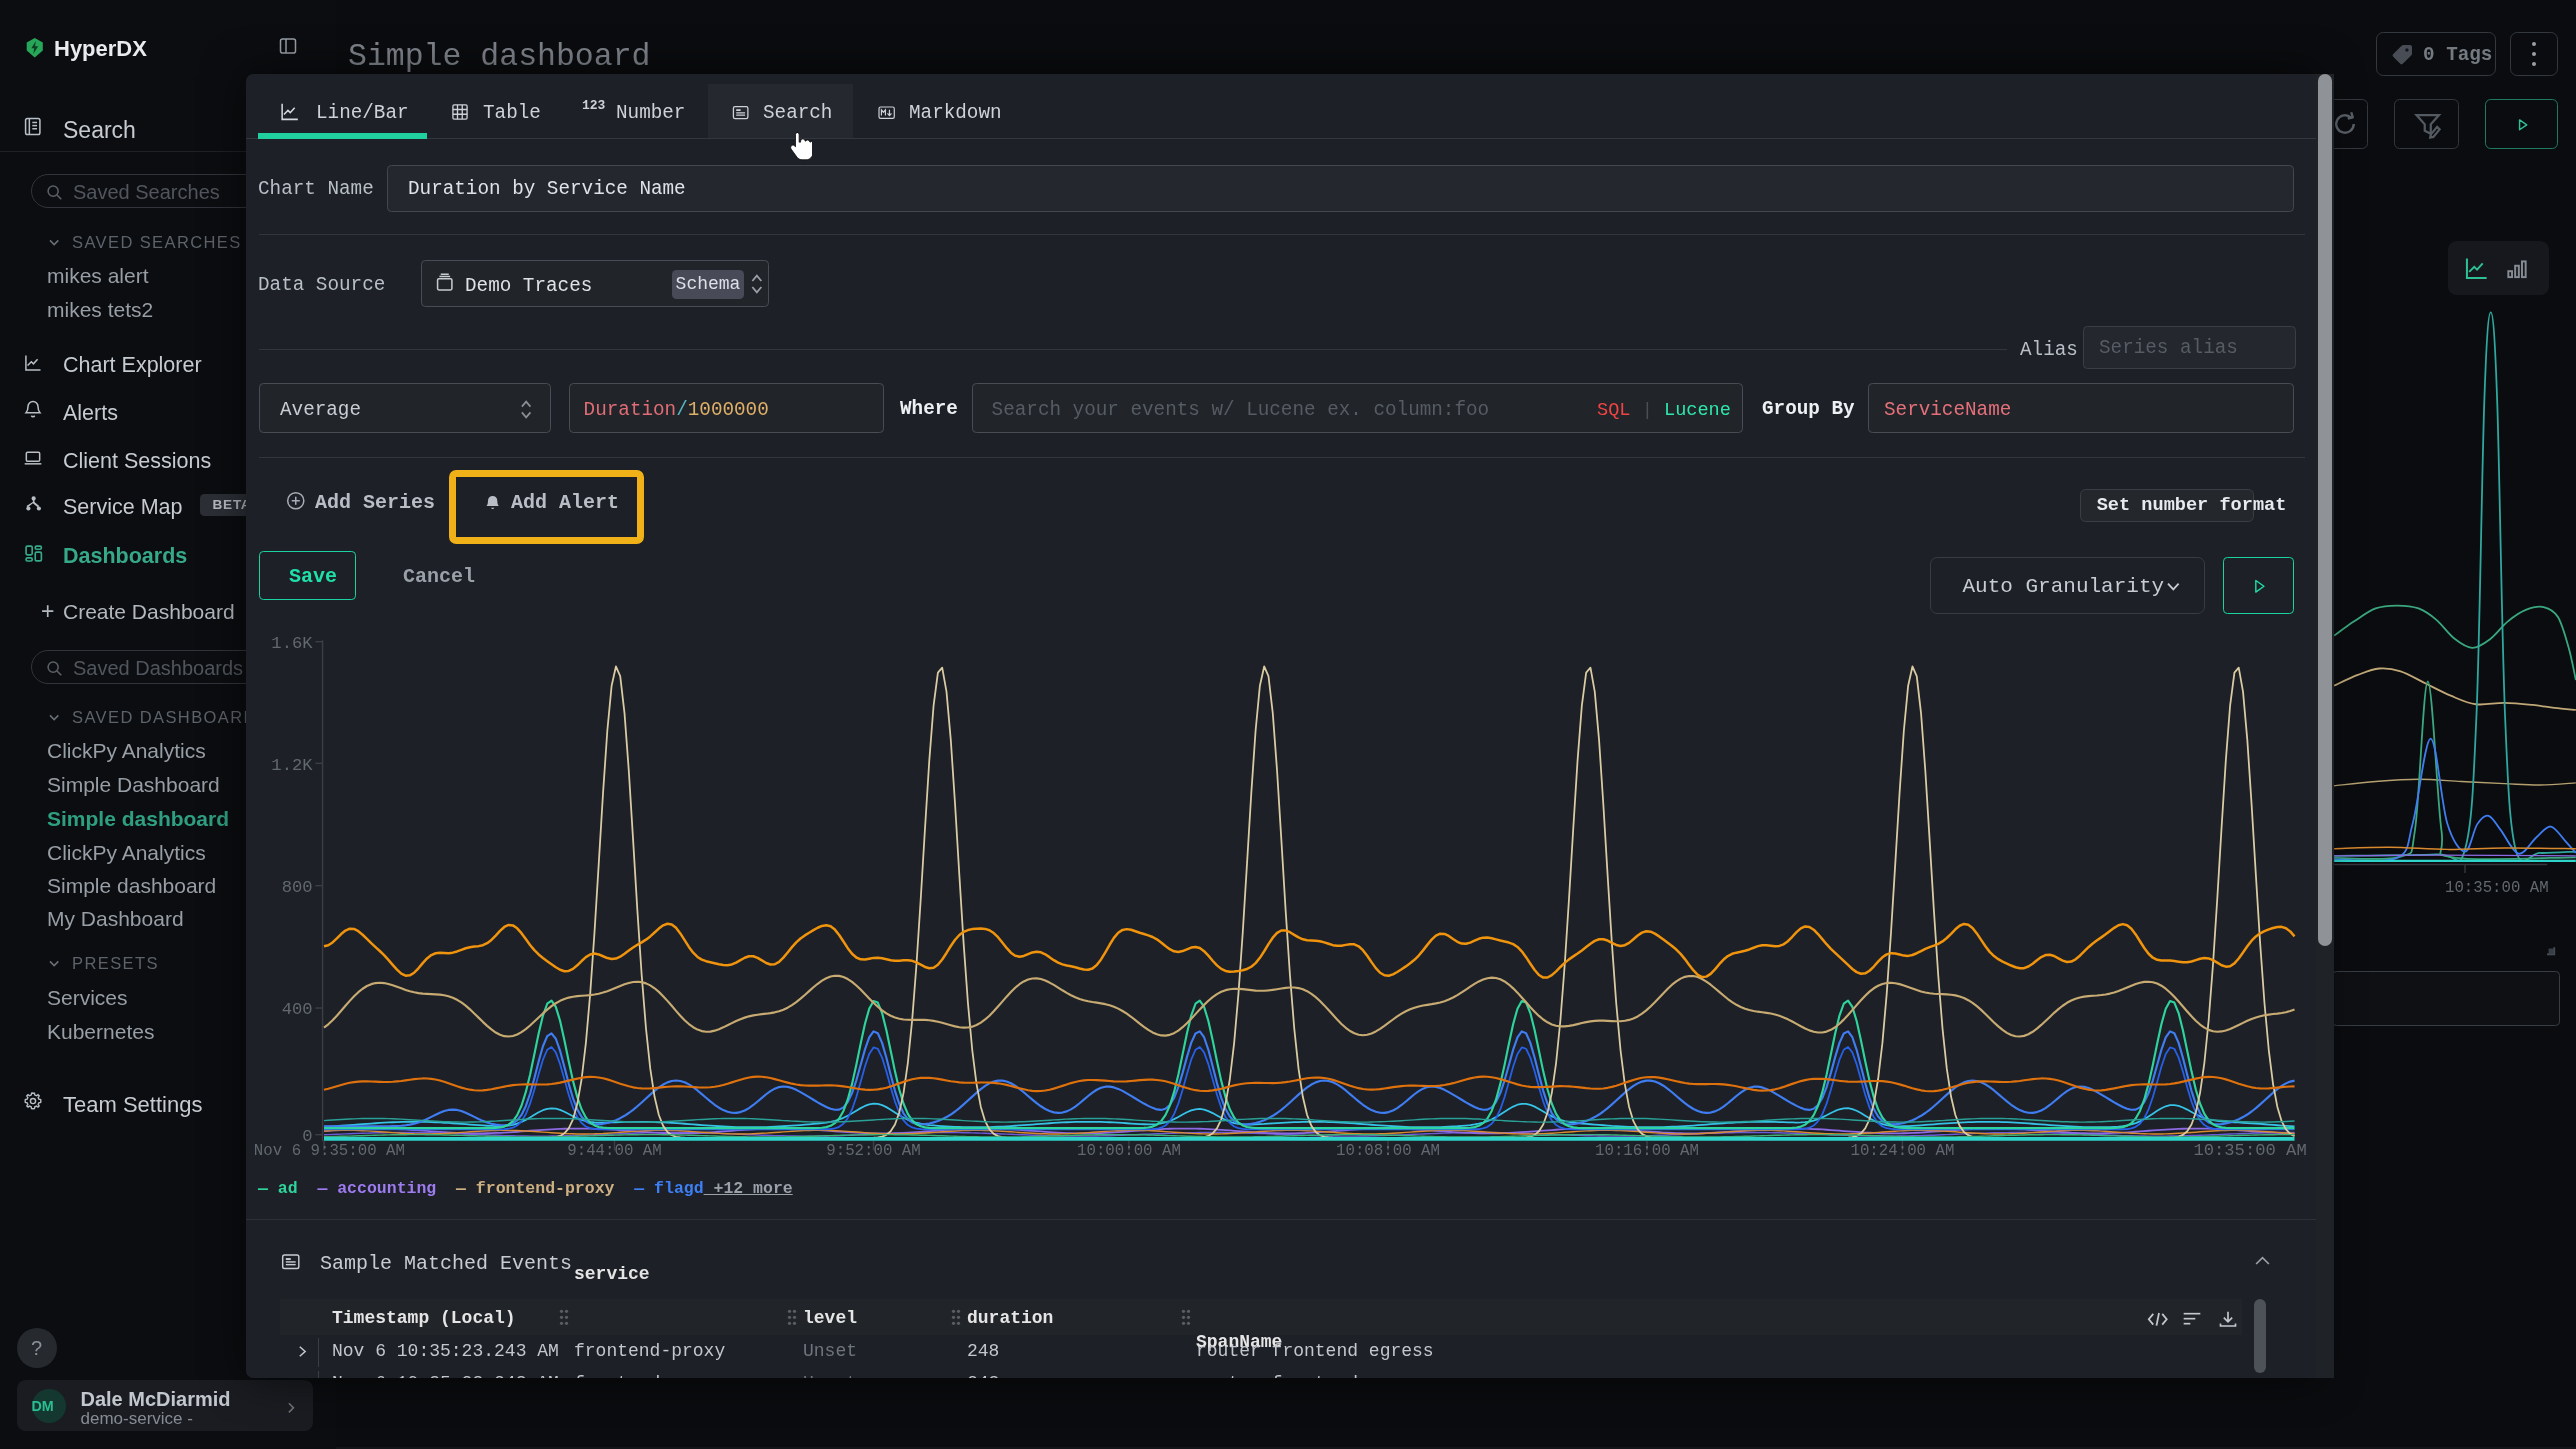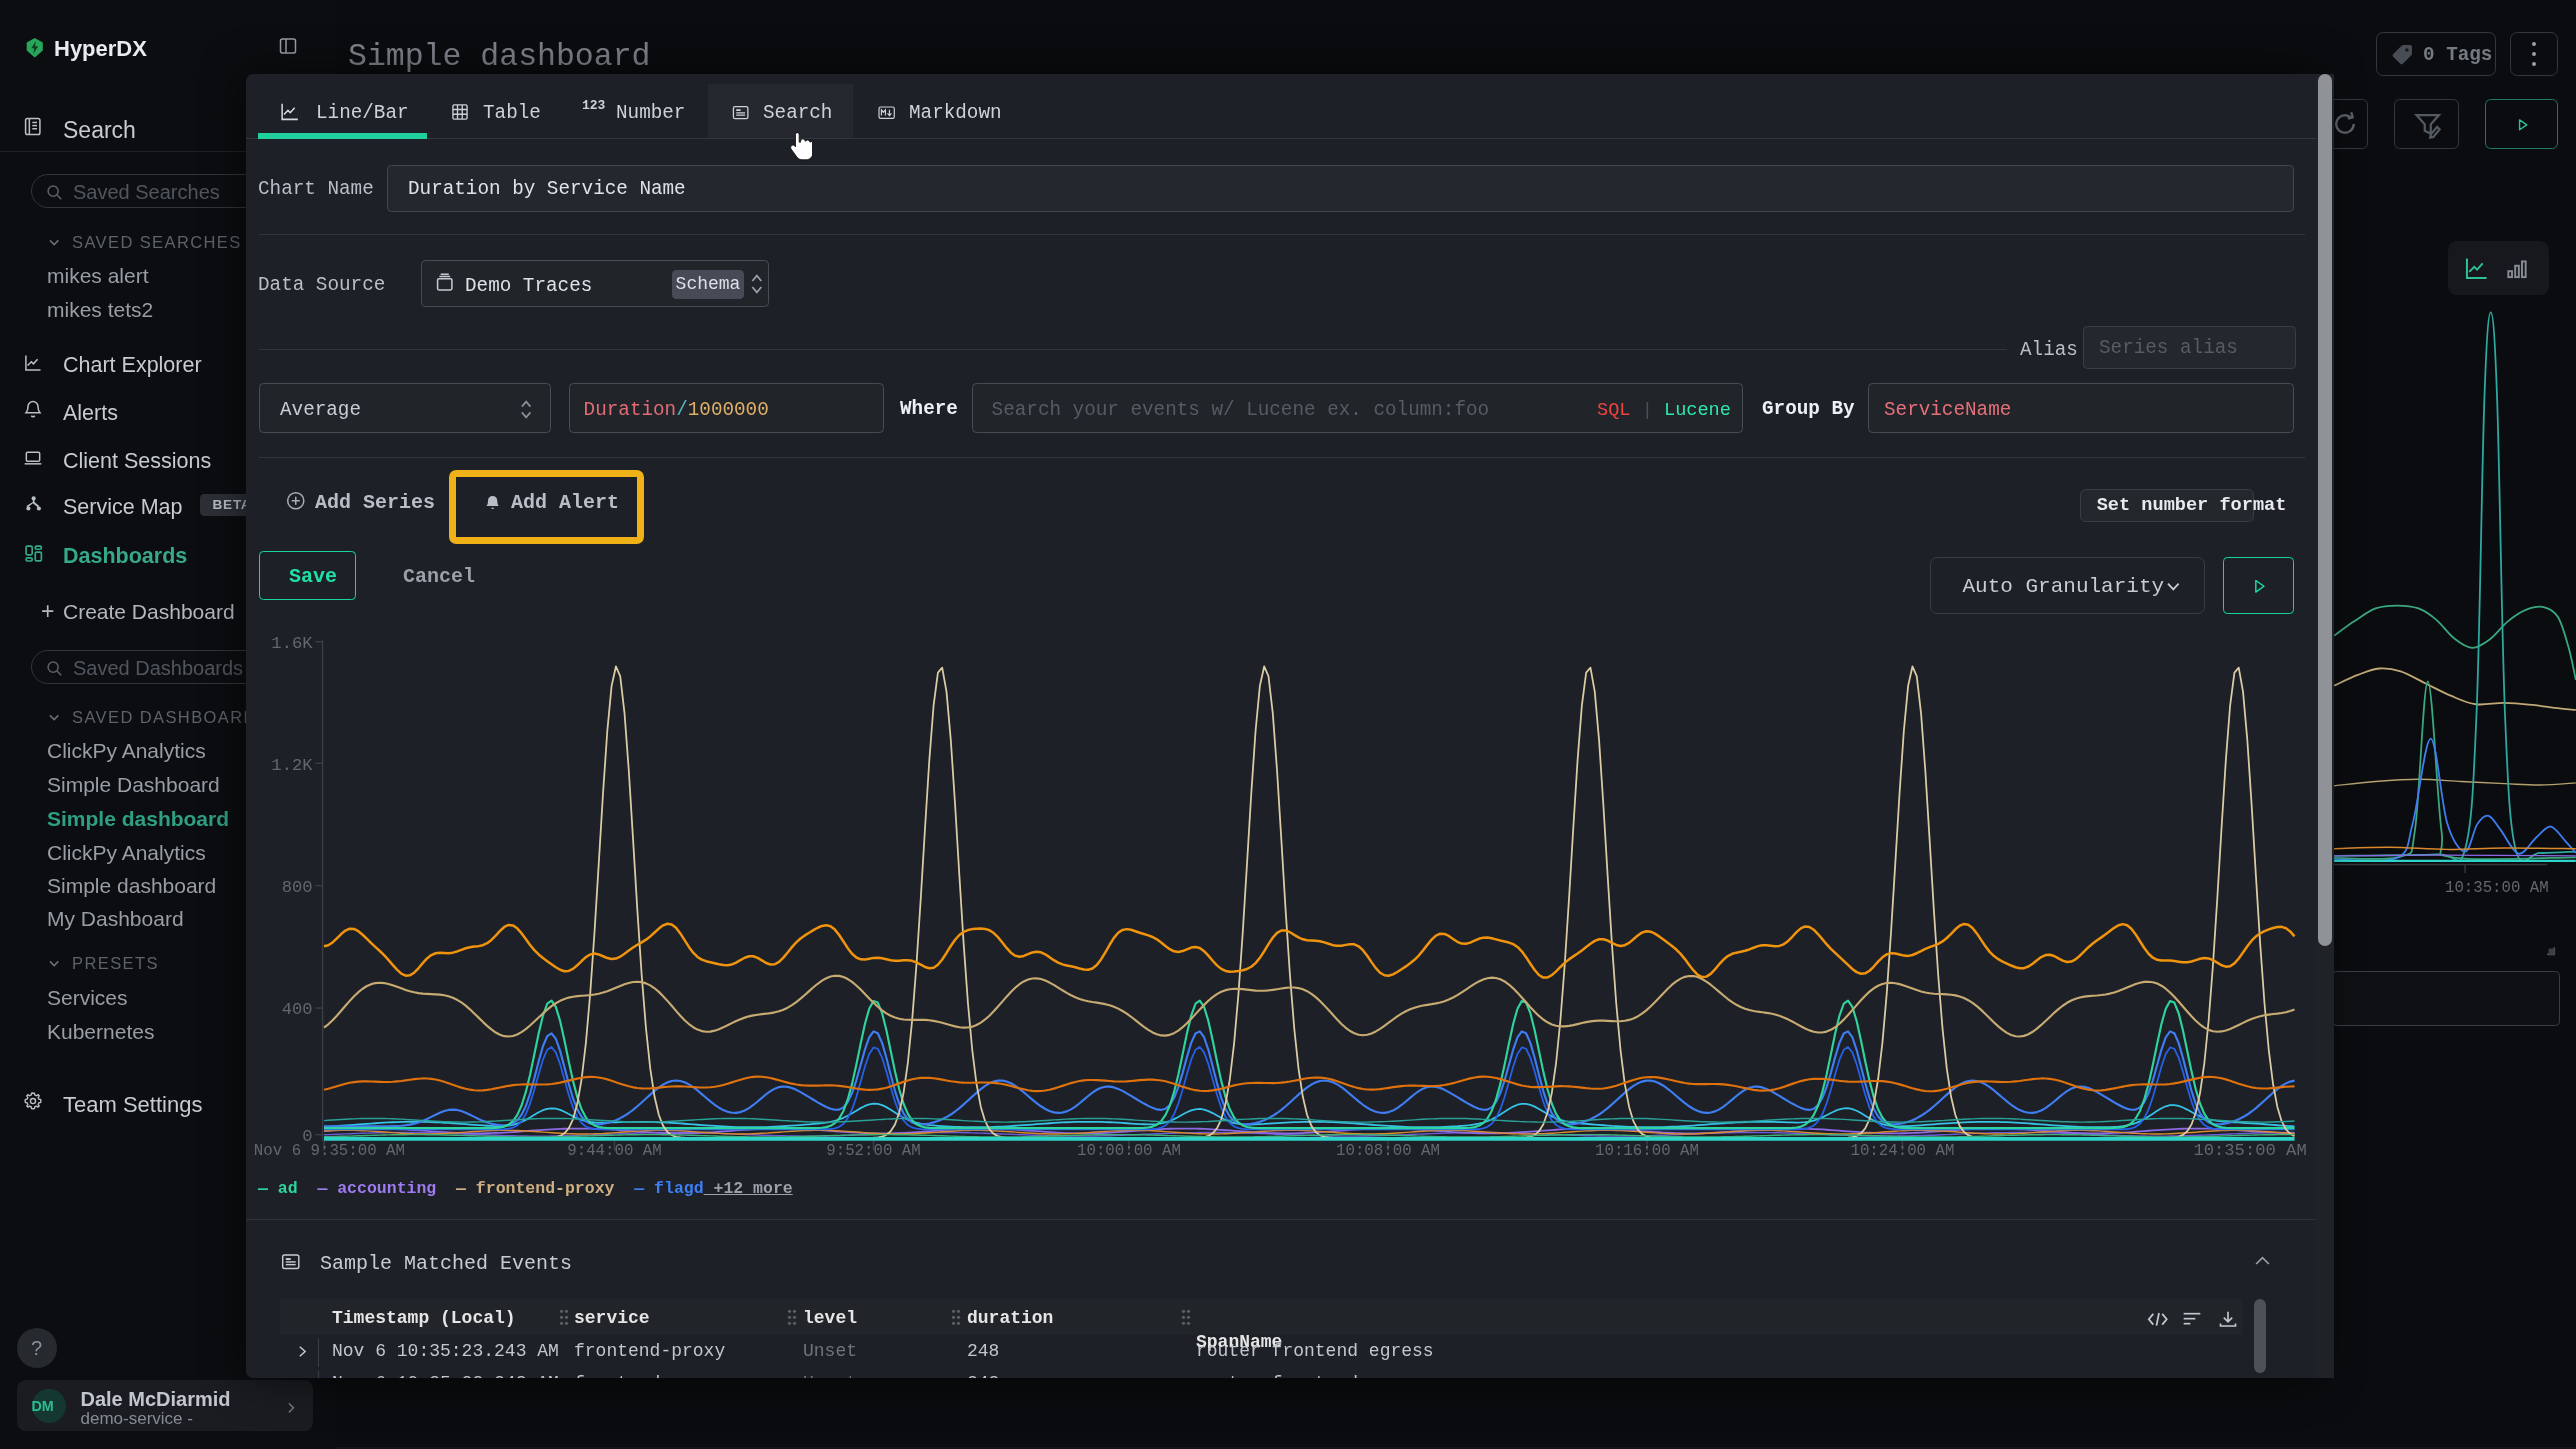--- a/index.html
+++ b/index.html
@@ -377,21 +377,21 @@
   <div class="abs" style="left:34px;top:1225px;width:1962px;height:36px;background:#212428;"></div>
   <div class="th" style="left:86px;top:1234px;">Timestamp (Local)</div>
   <svg class="dots" style="left:313px;top:1234px;" viewBox="0 0 10 18" fill="#8a9097">
         <circle cx="2.5" cy="3" r="1.6"></circle>
         <circle cx="7.5" cy="3" r="1.6"></circle>
         <circle cx="2.5" cy="9" r="1.6"></circle>
         <circle cx="7.5" cy="9" r="1.6"></circle>
         <circle cx="2.5" cy="15" r="1.6"></circle>
         <circle cx="7.5" cy="15" r="1.6"></circle>
       </svg>
-  <div class="th" style="left:328px;top:1234px;text-align:center;">service</div>
+  <div class="th" style="left:328px;top:1190px;text-align:center;">service</div>
   <svg class="dots" style="left:541px;top:1234px;" viewBox="0 0 10 18" fill="#8a9097">
         <circle cx="2.5" cy="3" r="1.6"></circle>
         <circle cx="7.5" cy="3" r="1.6"></circle>
         <circle cx="2.5" cy="9" r="1.6"></circle>
         <circle cx="7.5" cy="9" r="1.6"></circle>
         <circle cx="2.5" cy="15" r="1.6"></circle>
         <circle cx="7.5" cy="15" r="1.6"></circle>
       </svg>
   <div class="th" style="left:557px;top:1234px;">level</div>
   <svg class="dots" style="left:705px;top:1234px;" viewBox="0 0 10 18" fill="#8a9097">

